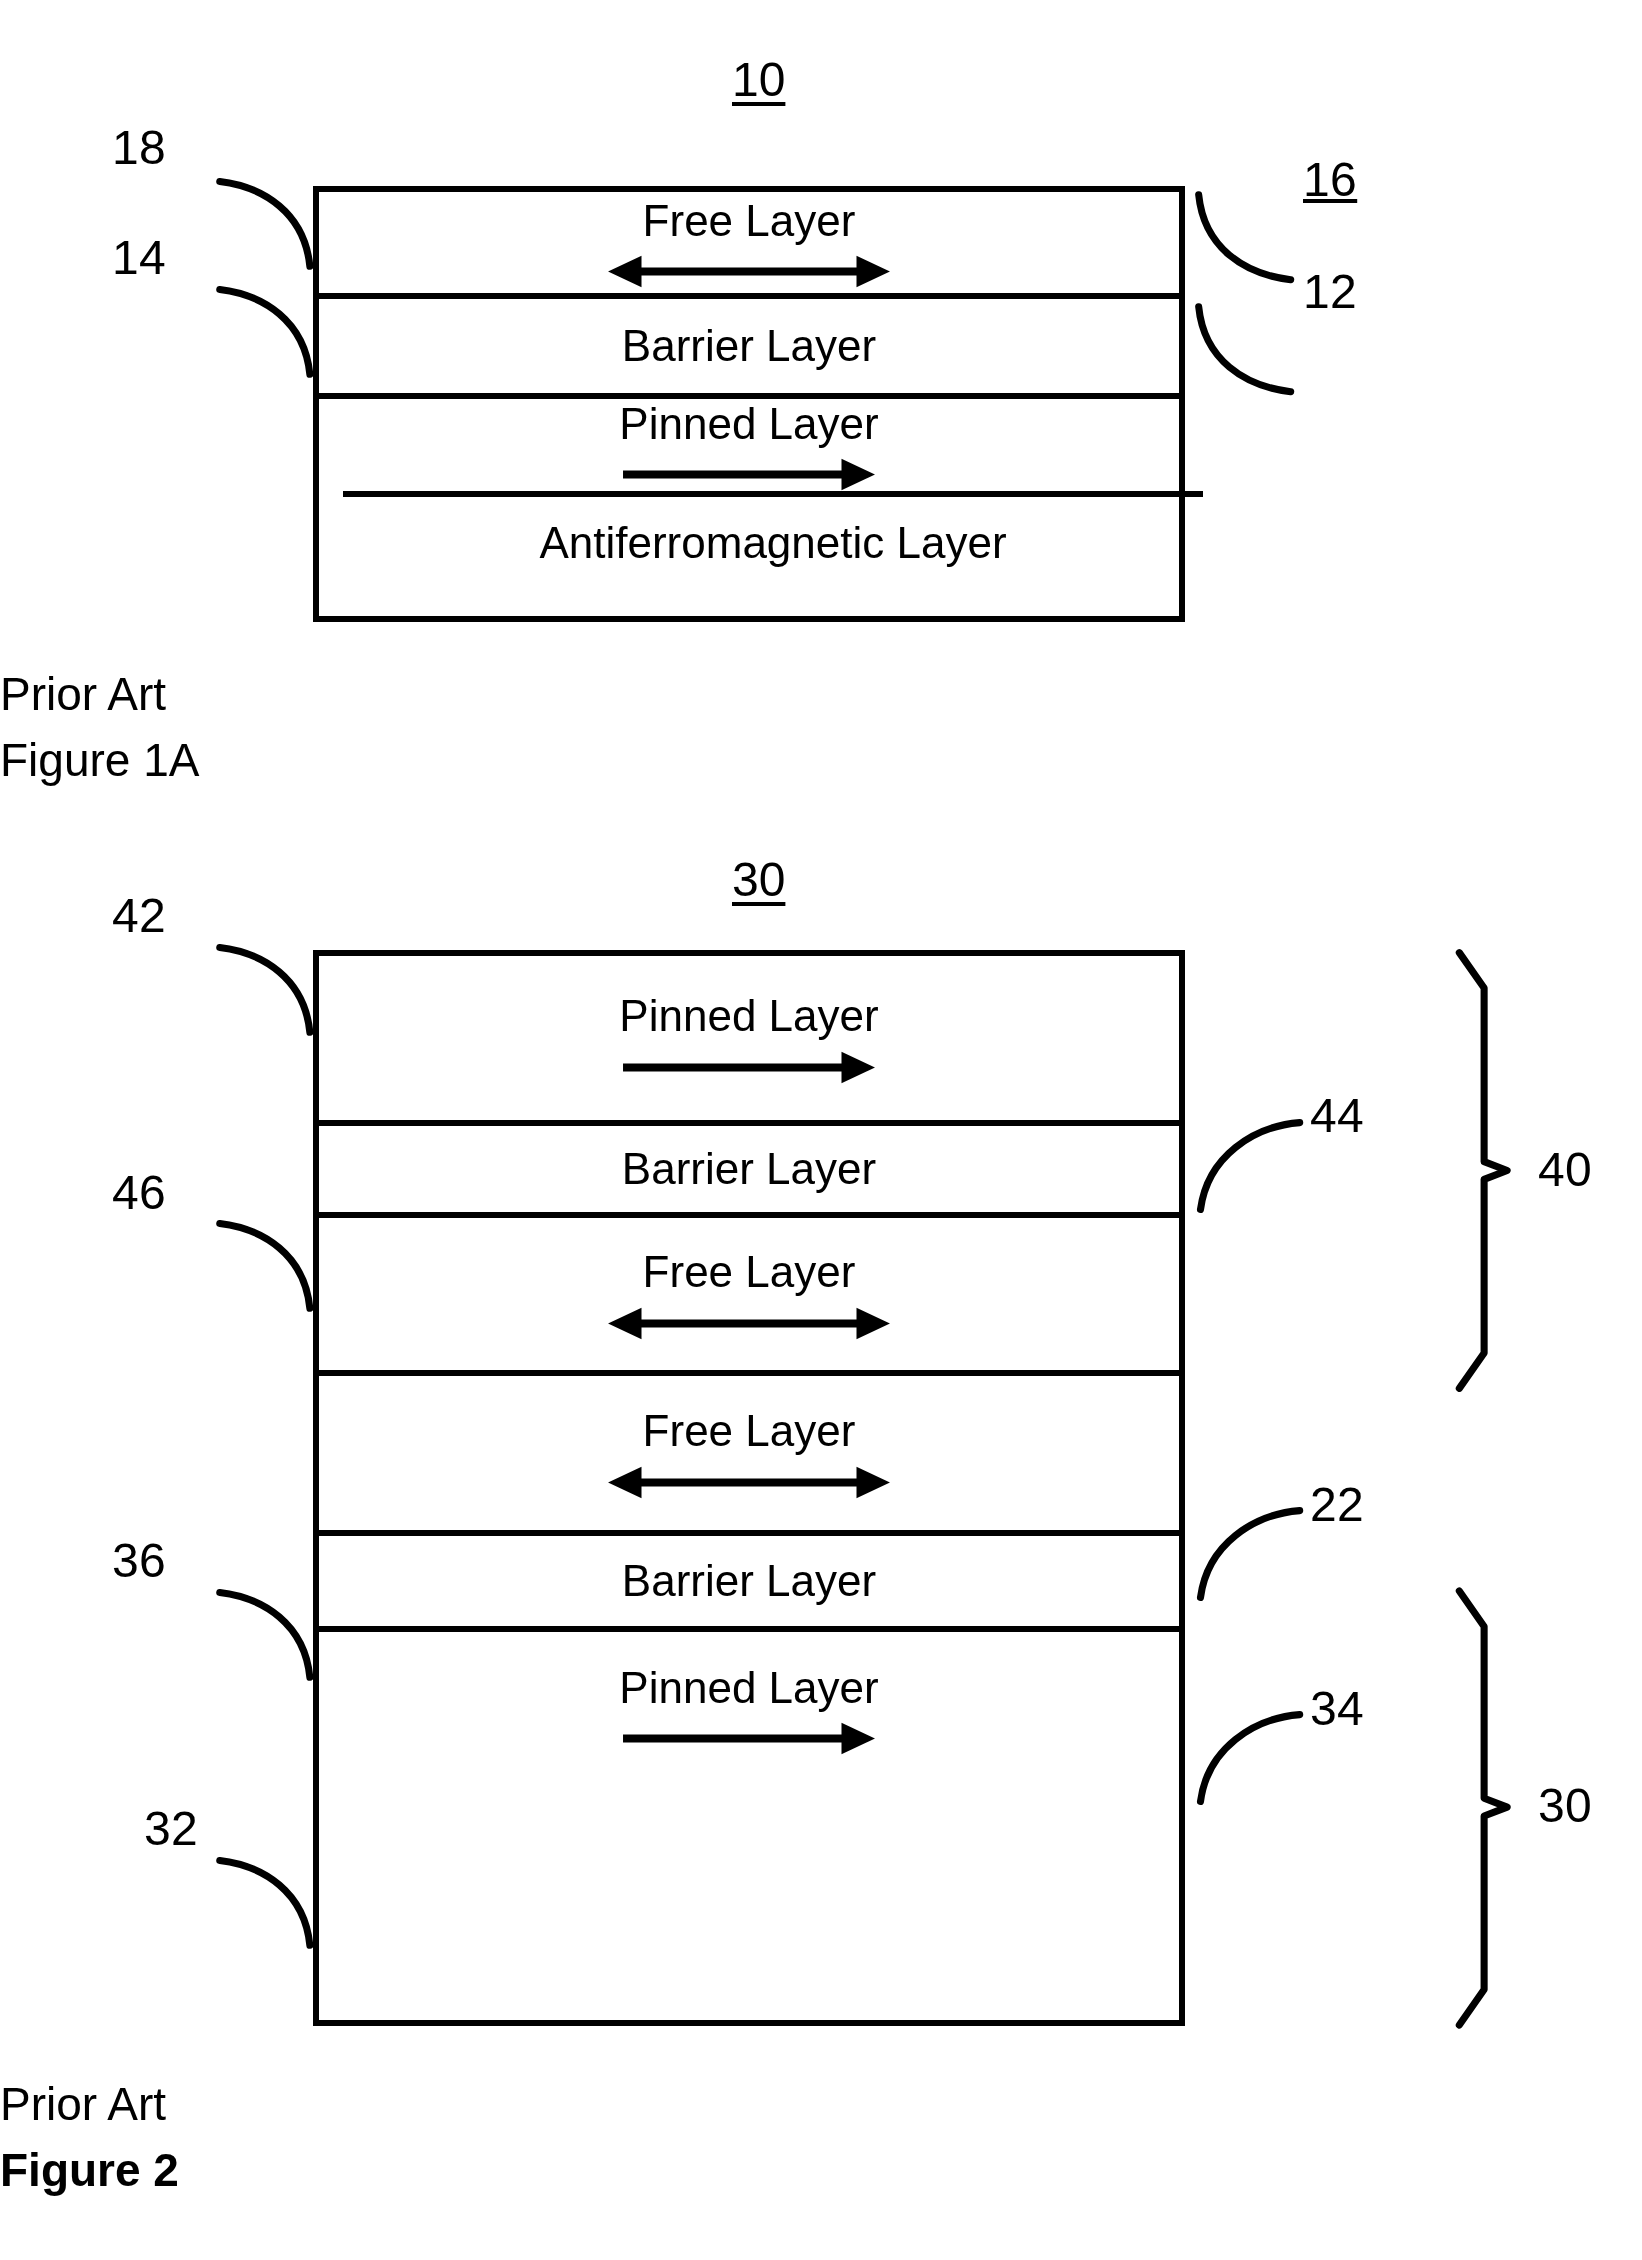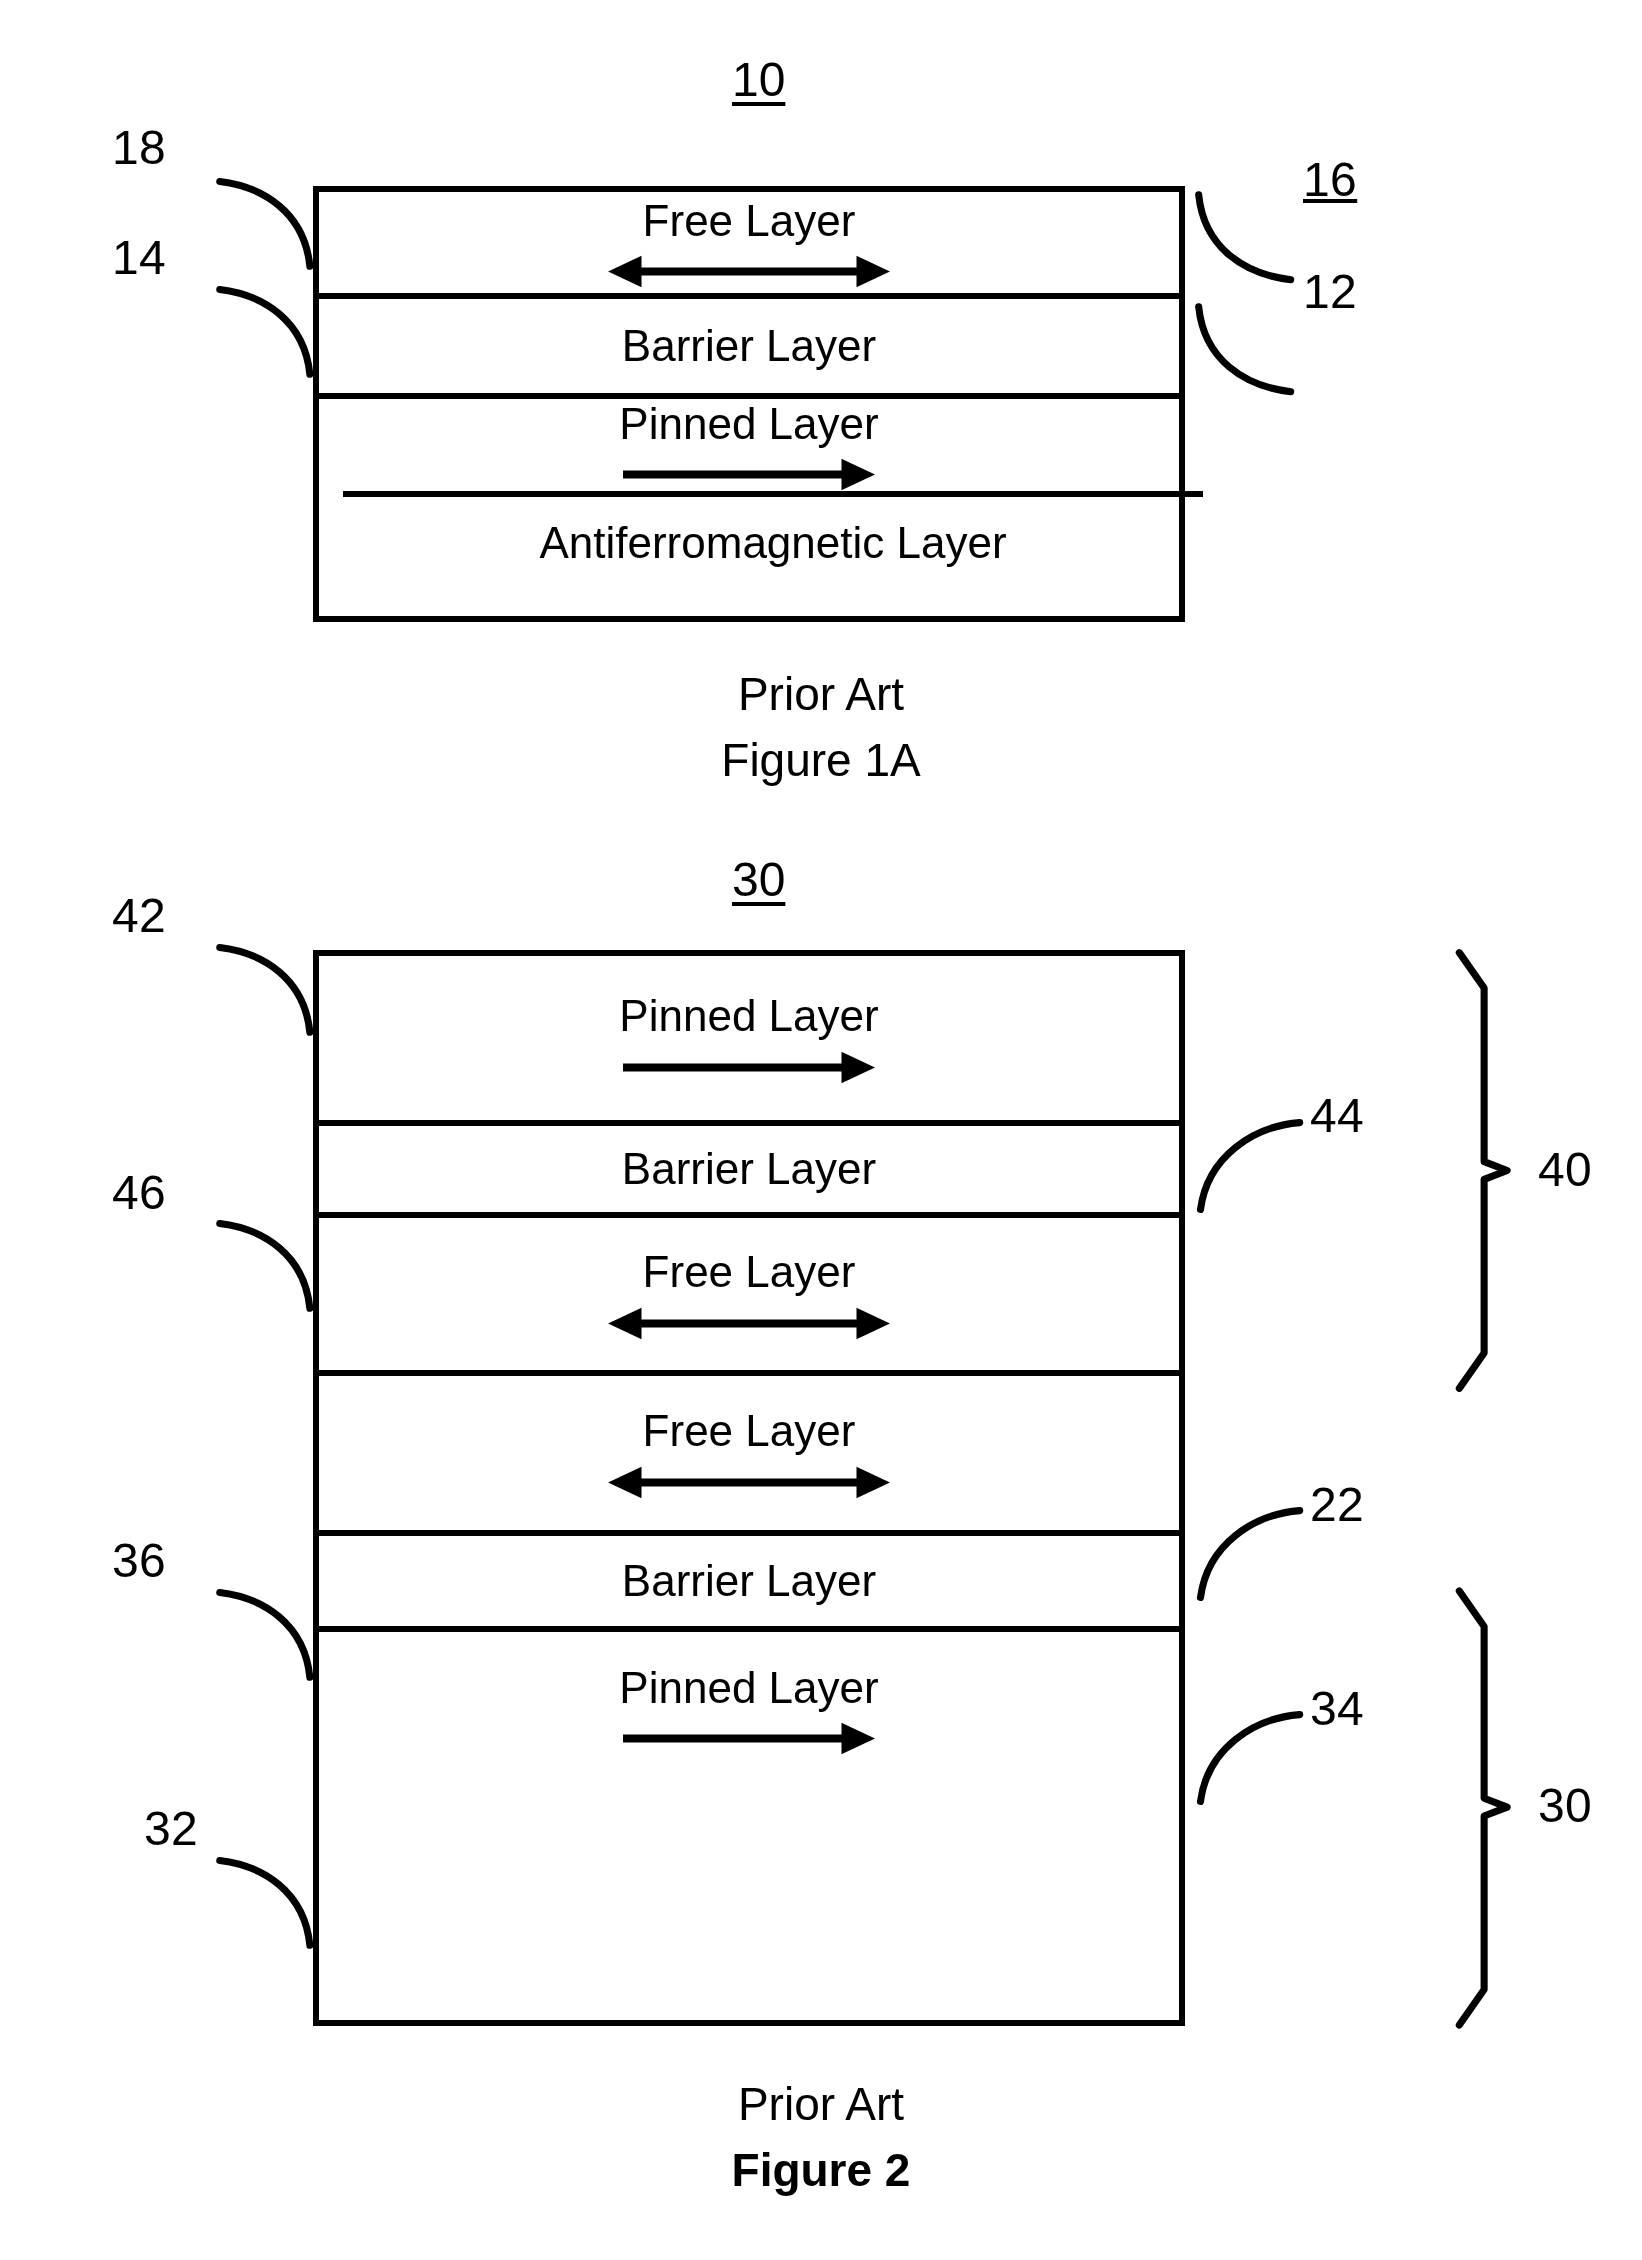--- a/index.html
+++ b/index.html
@@ -34,21 +34,21 @@
     line-height: 1;
     text-decoration: underline;
     text-underline-offset: 6.2px;
     text-decoration-thickness: 3.5px;
     white-space: nowrap;
   }
   .caption {
     position: absolute;
     font-size: 46px;
     line-height: 1.28;
-    text-align: center;
+    text-align: left;
     white-space: pre-line;
     width: 100%;
     left: 0;
   }
   
   .stack {
     position: absolute;
     box-sizing: border-box;
     border: 6.2px solid #000;
     background: #fff;

